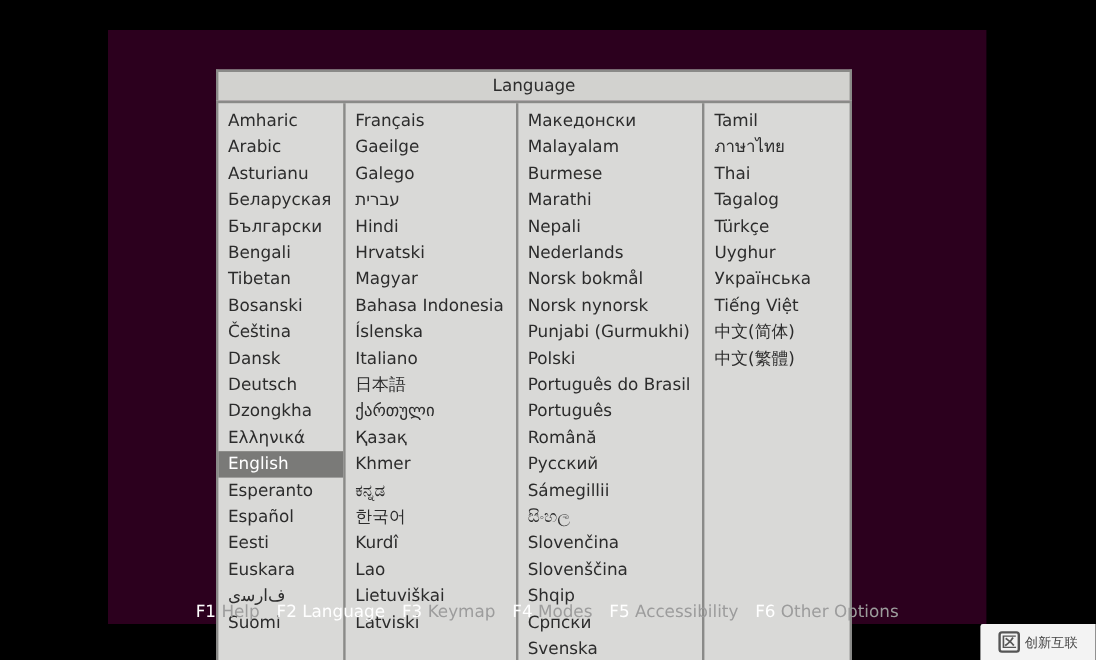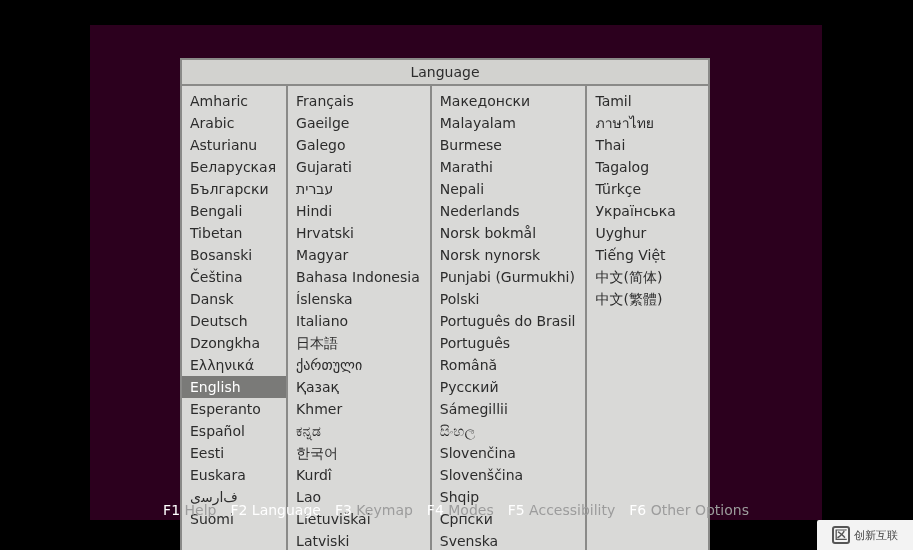--- a/index.html
+++ b/index.html
@@ -115,21 +115,20 @@
           <div class="item">Español</div>
           <div class="item">Eesti</div>
           <div class="item">Euskara</div>
           <div class="item">ﻑﺍﺭﺳی</div>
           <div class="item">Suomi</div>
         </div>
         <div class="col">
           <div class="item">Français</div>
           <div class="item">Gaeilge</div>
           <div class="item">Galego</div>
-          <div class="item">Gujarati</div>
           <div class="item">עברית</div>
           <div class="item">Hindi</div>
           <div class="item">Hrvatski</div>
           <div class="item">Magyar</div>
           <div class="item">Bahasa Indonesia</div>
           <div class="item">Íslenska</div>
           <div class="item">Italiano</div>
           <div class="item">日本語</div>
           <div class="item">ქართული</div>
           <div class="item">Қазақ</div>
@@ -163,22 +162,22 @@
           <div class="item">Shqip</div>
           <div class="item">Српски</div>
           <div class="item">Svenska</div>
         </div>
         <div class="col">
           <div class="item">Tamil</div>
           <div class="item">ภาษาไทย</div>
           <div class="item">Thai</div>
           <div class="item">Tagalog</div>
           <div class="item">Türkçe</div>
+          <div class="item">Uyghur</div>
           <div class="item">Українська</div>
-          <div class="item">Uyghur</div>
           <div class="item">Tiếng Việt</div>
           <div class="item">中文(简体)</div>
           <div class="item">中文(繁體)</div>
         </div>
       </div>
   </div>
 
   <div class="footer" id="footer">
       <span class="fkey"><span class="k">F1</span><span class="lbl"> Help</span></span>
       <span class="fkey active"><span class="k">F2</span><span class="lbl"> Language</span></span>

